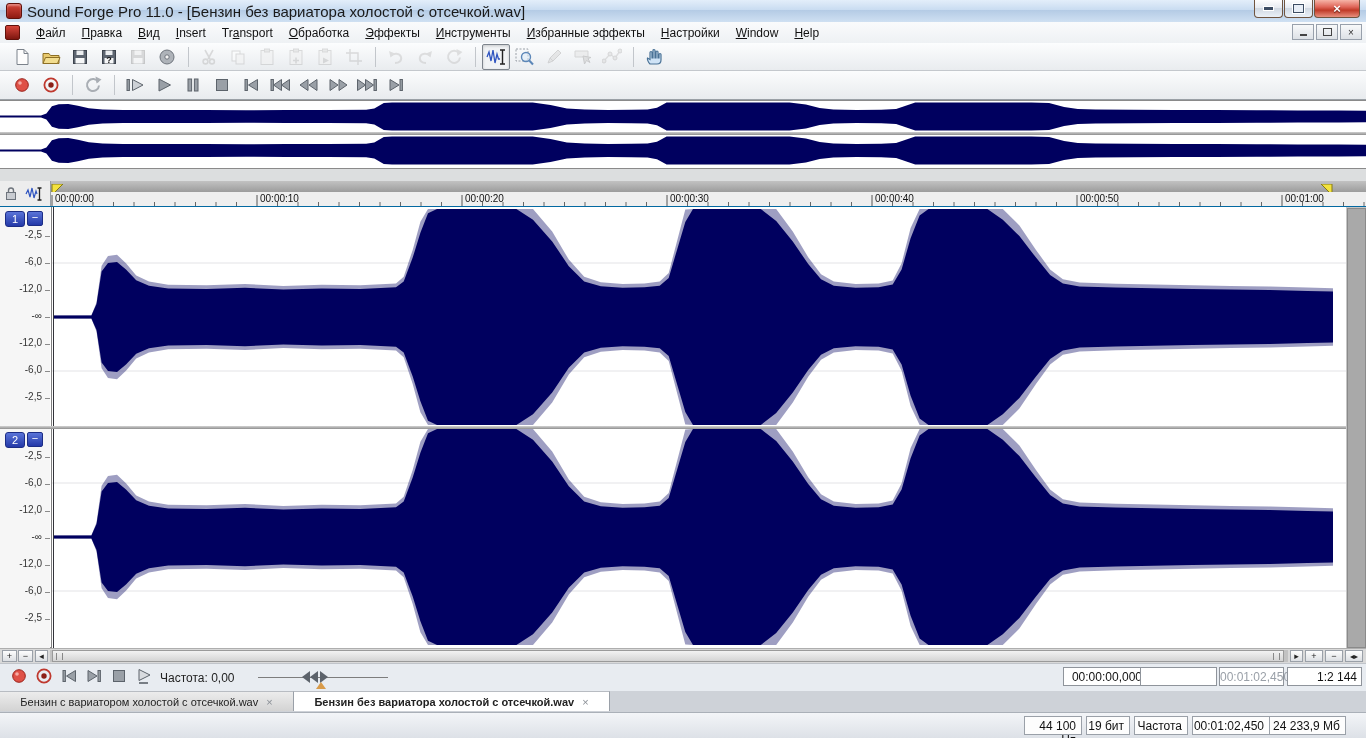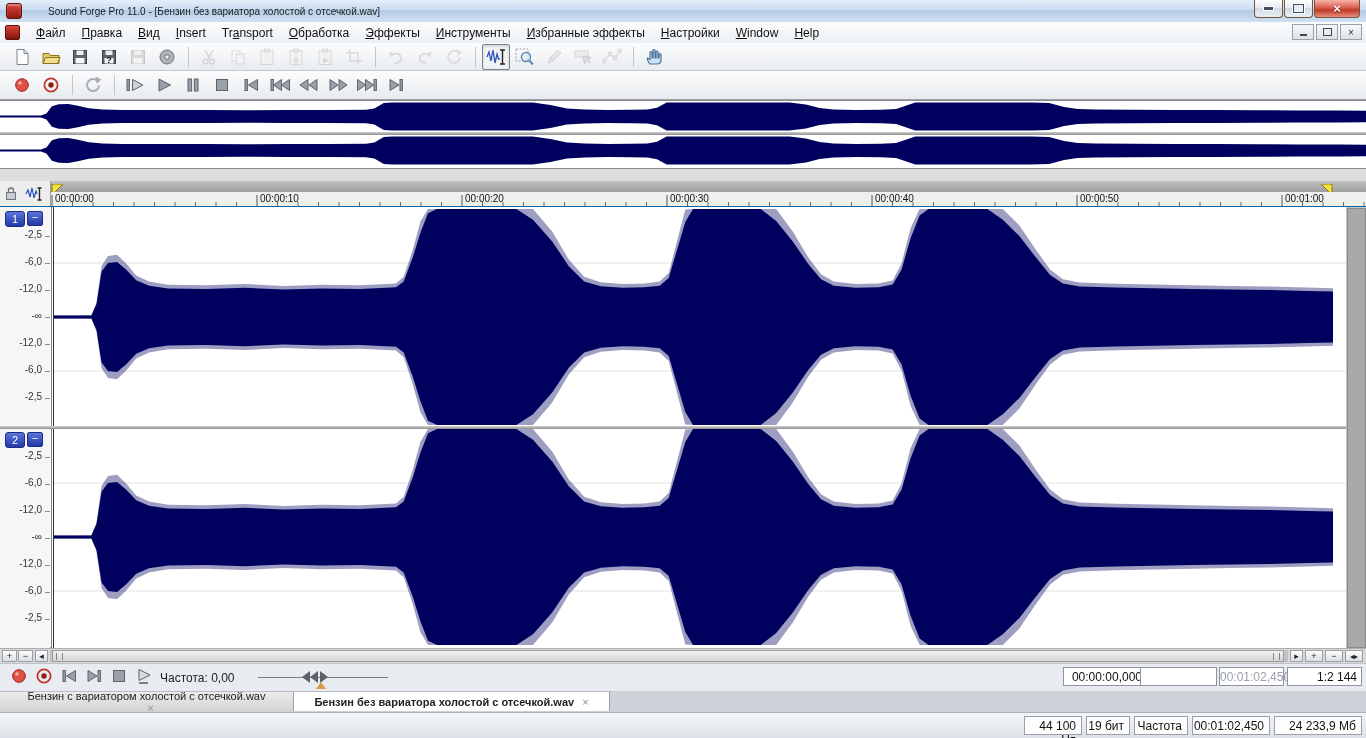--- a/index.html
+++ b/index.html
@@ -6,21 +6,21 @@
   .app{position:relative;width:1366px;height:738px;overflow:hidden;
        font-family:"Liberation Sans","DejaVu Sans",sans-serif;background:#fff;
        -webkit-user-select:none;user-select:none;}
   
   .titlebar{position:absolute;left:0;top:0;width:1366px;height:22px;
     background:linear-gradient(#e3eefa 0%,#c9dcf1 45%,#b4cbe5 46%,#cfe0f2 100%);
     border-bottom:1px solid #9eb2c9;display:flex;align-items:center;}
   .appicon{width:14px;height:14px;margin:0 5px 0 6px;border-radius:3px;
     background:linear-gradient(#d6453a 0%,#8e1a12 100%);border:1px solid #5f110b;
     box-shadow:inset 0 2px 2px rgba(255,255,255,.35);}
-  .title{font-size:10px;color:#1a1a1a;margin-left:21px;}
+  .title{font-size:15px;color:#1a1a1a;}
   .wincontrols{position:absolute;right:6px;top:0;display:flex;}
   .wbtn{height:18px;border:1px solid #70543f;border-top:none;display:flex;align-items:center;justify-content:center;
     border-radius:0 0 4px 4px;margin-left:1px;box-sizing:border-box;}
   .wbtn.minmax{width:29px;background:linear-gradient(#fefefe,#e7ebf1 45%,#cfd7e1 46%,#eaf0f7);}
   .wbtn.close{width:46px;background:linear-gradient(#f6b4a7,#e0675a 40%,#c03a28 60%,#e8907f);}
   .gl-min{width:9px;height:3px;background:#3d4d63;border:1px solid #fff;}
   .gl-max{width:9px;height:7px;border:1px solid #3d4d63;box-shadow:0 0 0 1px #fff;background:#e8eef6;}
   .gl-close{color:#fff;font-size:13px;font-weight:bold;text-shadow:0 1px 1px #5e140b;line-height:12px;}
   
   .menubar{position:absolute;left:0;top:22px;width:1366px;height:21px;background:linear-gradient(#fafbfc,#eef1f4);
@@ -90,21 +90,21 @@
   .tri-r{border-top:6px solid transparent;border-bottom:6px solid transparent;border-left:8px solid #5c636b;}
   .fmark{position:absolute;left:58px;top:18px;width:0;height:0;border-left:5px solid transparent;
     border-right:5px solid transparent;border-bottom:7px solid #d89b4a;}
   .tbox{position:absolute;top:3px;height:19px;background:#fff;border:1px solid #8f949b;box-sizing:border-box;
     font-size:12px;color:#111;text-align:right;padding:2px 4px 0 0;}
   .tbox.gray{color:#9aa0a8;}
   
   .tabsrow{position:absolute;left:0;top:691px;width:1366px;height:21px;background:#ced2d8;display:flex;}
   .tab{height:20px;border-right:1px solid #9aa0a8;border-top:1px solid #b8bcc2;display:flex;align-items:center;
     justify-content:center;font-size:11px;color:#222;padding:0 8px;box-sizing:border-box;}
-  .tab.inactive{width:294px;background:linear-gradient(#ececec,#d3d3d3);flex-direction:column;}
+  .tab.inactive{width:294px;background:linear-gradient(#ececec,#d3d3d3);}
   .tab.active{width:316px;background:#ffffff;font-weight:bold;}
   .tabclose{margin-left:8px;color:#8a8f96;font-size:11px;font-weight:normal;}
   
   .statusbar{position:absolute;left:0;top:712px;width:1366px;height:26px;
     background:linear-gradient(#f3f5f8,#dde1e7);border-top:1px solid #aab0b8;box-sizing:border-box;}
   .scell{position:absolute;top:3px;height:19px;background:#fdfdfd;border:1px solid #9aa0a8;box-sizing:border-box;
     font-size:12px;color:#111;text-align:right;padding:2px 5px 0 0;}
 </style>
 </head>
 <body>
@@ -681,19 +681,19 @@
       <div class="tab inactive">
         <span>Бензин с вариатором холостой с отсечкой.wav</span>
         <span class="tabclose">×</span>
       </div>
       <div class="tab active">
         <span>Бензин без вариатора холостой с отсечкой.wav</span>
         <span class="tabclose">×</span>
       </div>
     </div>
   <div class="statusbar" id="statusbar">
-      <div class="scell" style="right: 4px; width: 88px;">24 233,9 Мб</div>
+      <div class="scell" style="right: 20px; width: 88px;">24 233,9 Мб</div>
       <div class="scell" style="right: 96px; width: 78px;">00:01:02,450</div>
       <div class="scell" style="right: 178px; width: 54px;">Частота</div>
       <div class="scell" style="right: 236px; width: 44px;">19 бит</div>
       <div class="scell" style="right: 284px; width: 58px;">44 100 Hz</div>
     </div>
 </div>
 
 </body></html>

